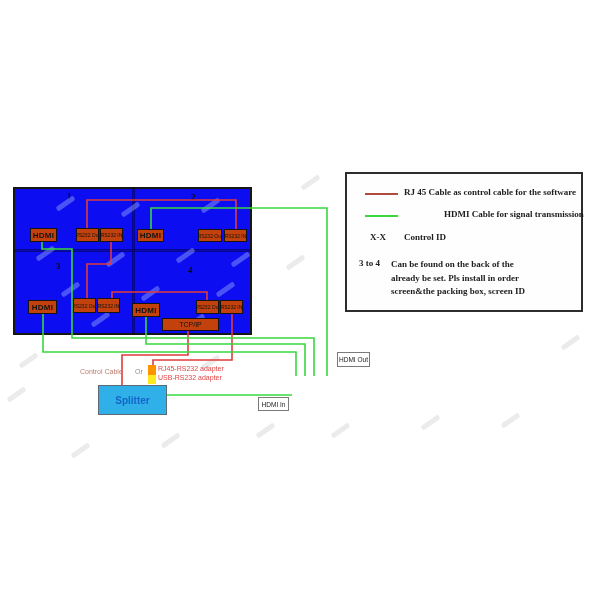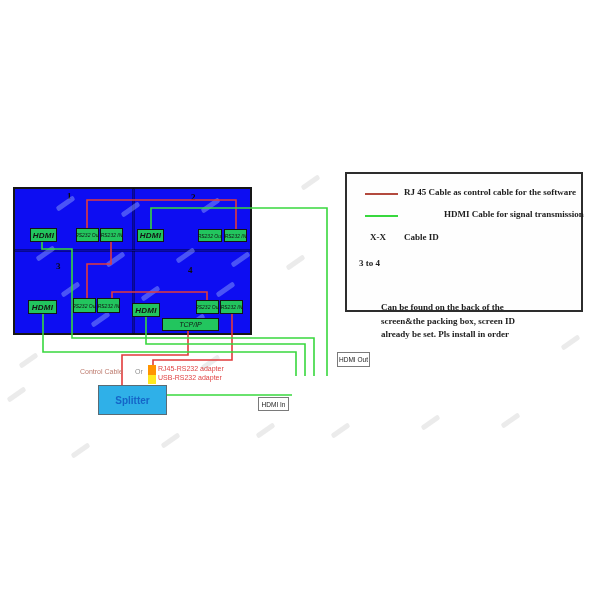--- a/index.html
+++ b/index.html
@@ -8,43 +8,43 @@
 
   
   #wall{position:absolute;left:13px;top:187px;width:239px;height:148px;
         background:var(--wall-blue,#0d0df2);border:2px solid #161616;box-sizing:border-box;}
   .divider-v{position:absolute;left:118px;top:0;width:1px;height:100%;background:#0a0aa8;box-shadow:0 0 0 .4px #000;}
   .divider-h{position:absolute;left:0;top:61px;width:100%;height:1px;background:#0a0aa8;box-shadow:0 0 0 .4px #000;}
   .scr-num{position:absolute;color:#0b0b0b;font-family:"Liberation Serif",serif;
            font-weight:bold;font-size:9px;}
 
   
-  .pbox{position:absolute;background:#22c55e;border:1px solid #141414;box-sizing:border-box;
+  .pbox{position:absolute;background:#c2410c;border:1px solid #141414;box-sizing:border-box;
         display:flex;align-items:center;justify-content:center;color:#141414;
-        text-align:right;white-space:nowrap;overflow:hidden;z-index:5;font-style:italic;}
+        text-align:right;white-space:nowrap;overflow:hidden;z-index:5;}
   .hdmi{font-size:8px;font-weight:bold;letter-spacing:.3px;}
   .rs{font-size:5px;}
   .tcp{font-size:7px;}
   .tag{position:absolute;background:#fff;border:1px solid #7a7a7a;box-sizing:border-box;
        display:flex;align-items:center;justify-content:center;font-size:6.5px;color:#222;z-index:6;}
 
   
   #cables{position:absolute;left:0;top:0;width:600px;height:600px;z-index:3;}
   .c-red{stroke:var(--cable-red,#e13b3b);stroke-width:1.6;fill:none;}
   .c-green{stroke:var(--cable-green,#38d83e);stroke-width:1.6;fill:none;}
 
   
   #legend{position:absolute;left:345px;top:172px;width:238px;height:140px;background:#fefefe;
           border:2px solid #2d2d2d;box-sizing:border-box;z-index:4;
           font-family:"Liberation Serif",serif;font-weight:bold;color:#1d1d1d;font-size:9px;}
   .lg-swatch{position:absolute;width:33px;height:2px;}
   .lg-text{position:absolute;white-space:nowrap;}
   #lg-r1t{left:57px;top:13px;width:176px;overflow:hidden;font-family:Liberation Serif, serif;}
   #lg-r2t{left:57px;top:35px;margin-left:40px;}
-  #lg-note{position:absolute;left:34px;top:84px;width:186px;line-height:13.5px;white-space:normal;margin-top:43px;}
+  #lg-note{position:absolute;left:44px;top:84px;width:186px;line-height:13.5px;white-space:normal;}
 
   
   #computer{position:absolute;left:98px;top:385px;width:69px;height:30px;
             background:var(--computer-fill,#2fb0e8);border:1px solid #5a6b74;box-sizing:border-box;
             display:flex;align-items:center;justify-content:center;z-index:5;
             color:var(--computer-text,#1565c8);font-size:10px;font-weight:bold;}
   #splitter{position:absolute;left:292px;top:375px;width:68px;height:37px;
             background:var(--splitter-bg,#101010);color:#f3f3f3;z-index:5;
             display:flex;flex-direction:column;align-items:center;justify-content:center;
             font-size:8px;font-weight:bold;line-height:12px;text-align:center;}
@@ -131,26 +131,26 @@
   <div class="pbox rs" style="left:220px;top:300px;width:23px;height:14px">RS232 IN</div>
 
   <div class="pbox tcp" style="left:162px;top:318px;width:57px;height:13px">TCP/IP</div>
 
   <div id="legend">
     <div class="lg-swatch" style="left:18px;top:19px;background:var(--legend-red,#b34a3e)"></div>
     <div class="lg-text" id="lg-r1t">RJ 45 Cable as control cable for the software</div>
     <div class="lg-swatch" style="left:18px;top:41px;background:var(--cable-green,#38d83e)"></div>
     <div class="lg-text" id="lg-r2t">HDMI Cable for signal transmission</div>
     <div class="lg-text" style="left:23px;top:58px">X-X</div>
-    <div class="lg-text" style="left:57px;top:58px">Cable ID</div>
+    <div class="lg-text" style="left:57px;top:58px">Control ID</div>
     <div class="lg-text" style="left:12px;top:84px">3 to 4</div>
     <div id="lg-note">
       <div>Can be found on the back of the</div>
+      <div>already be set. Pls install in order</div>
       <div>screen&amp;the packing box, screen ID</div>
-      <div>already be set. Pls install in order</div>
     </div>
   </div>
 
   <span id="control-cable-label">Control Cable</span>
   <span id="or-label">Or</span>
   <div id="adapter-orange" class="adapter"></div>
   <div id="adapter-yellow" class="adapter"></div>
   <span class="small-red" style="left:158px;top:365px">RJ45-RS232 adapter</span>
   <span class="small-red" style="left:158px;top:374px">USB-RS232 adapter</span>
 

